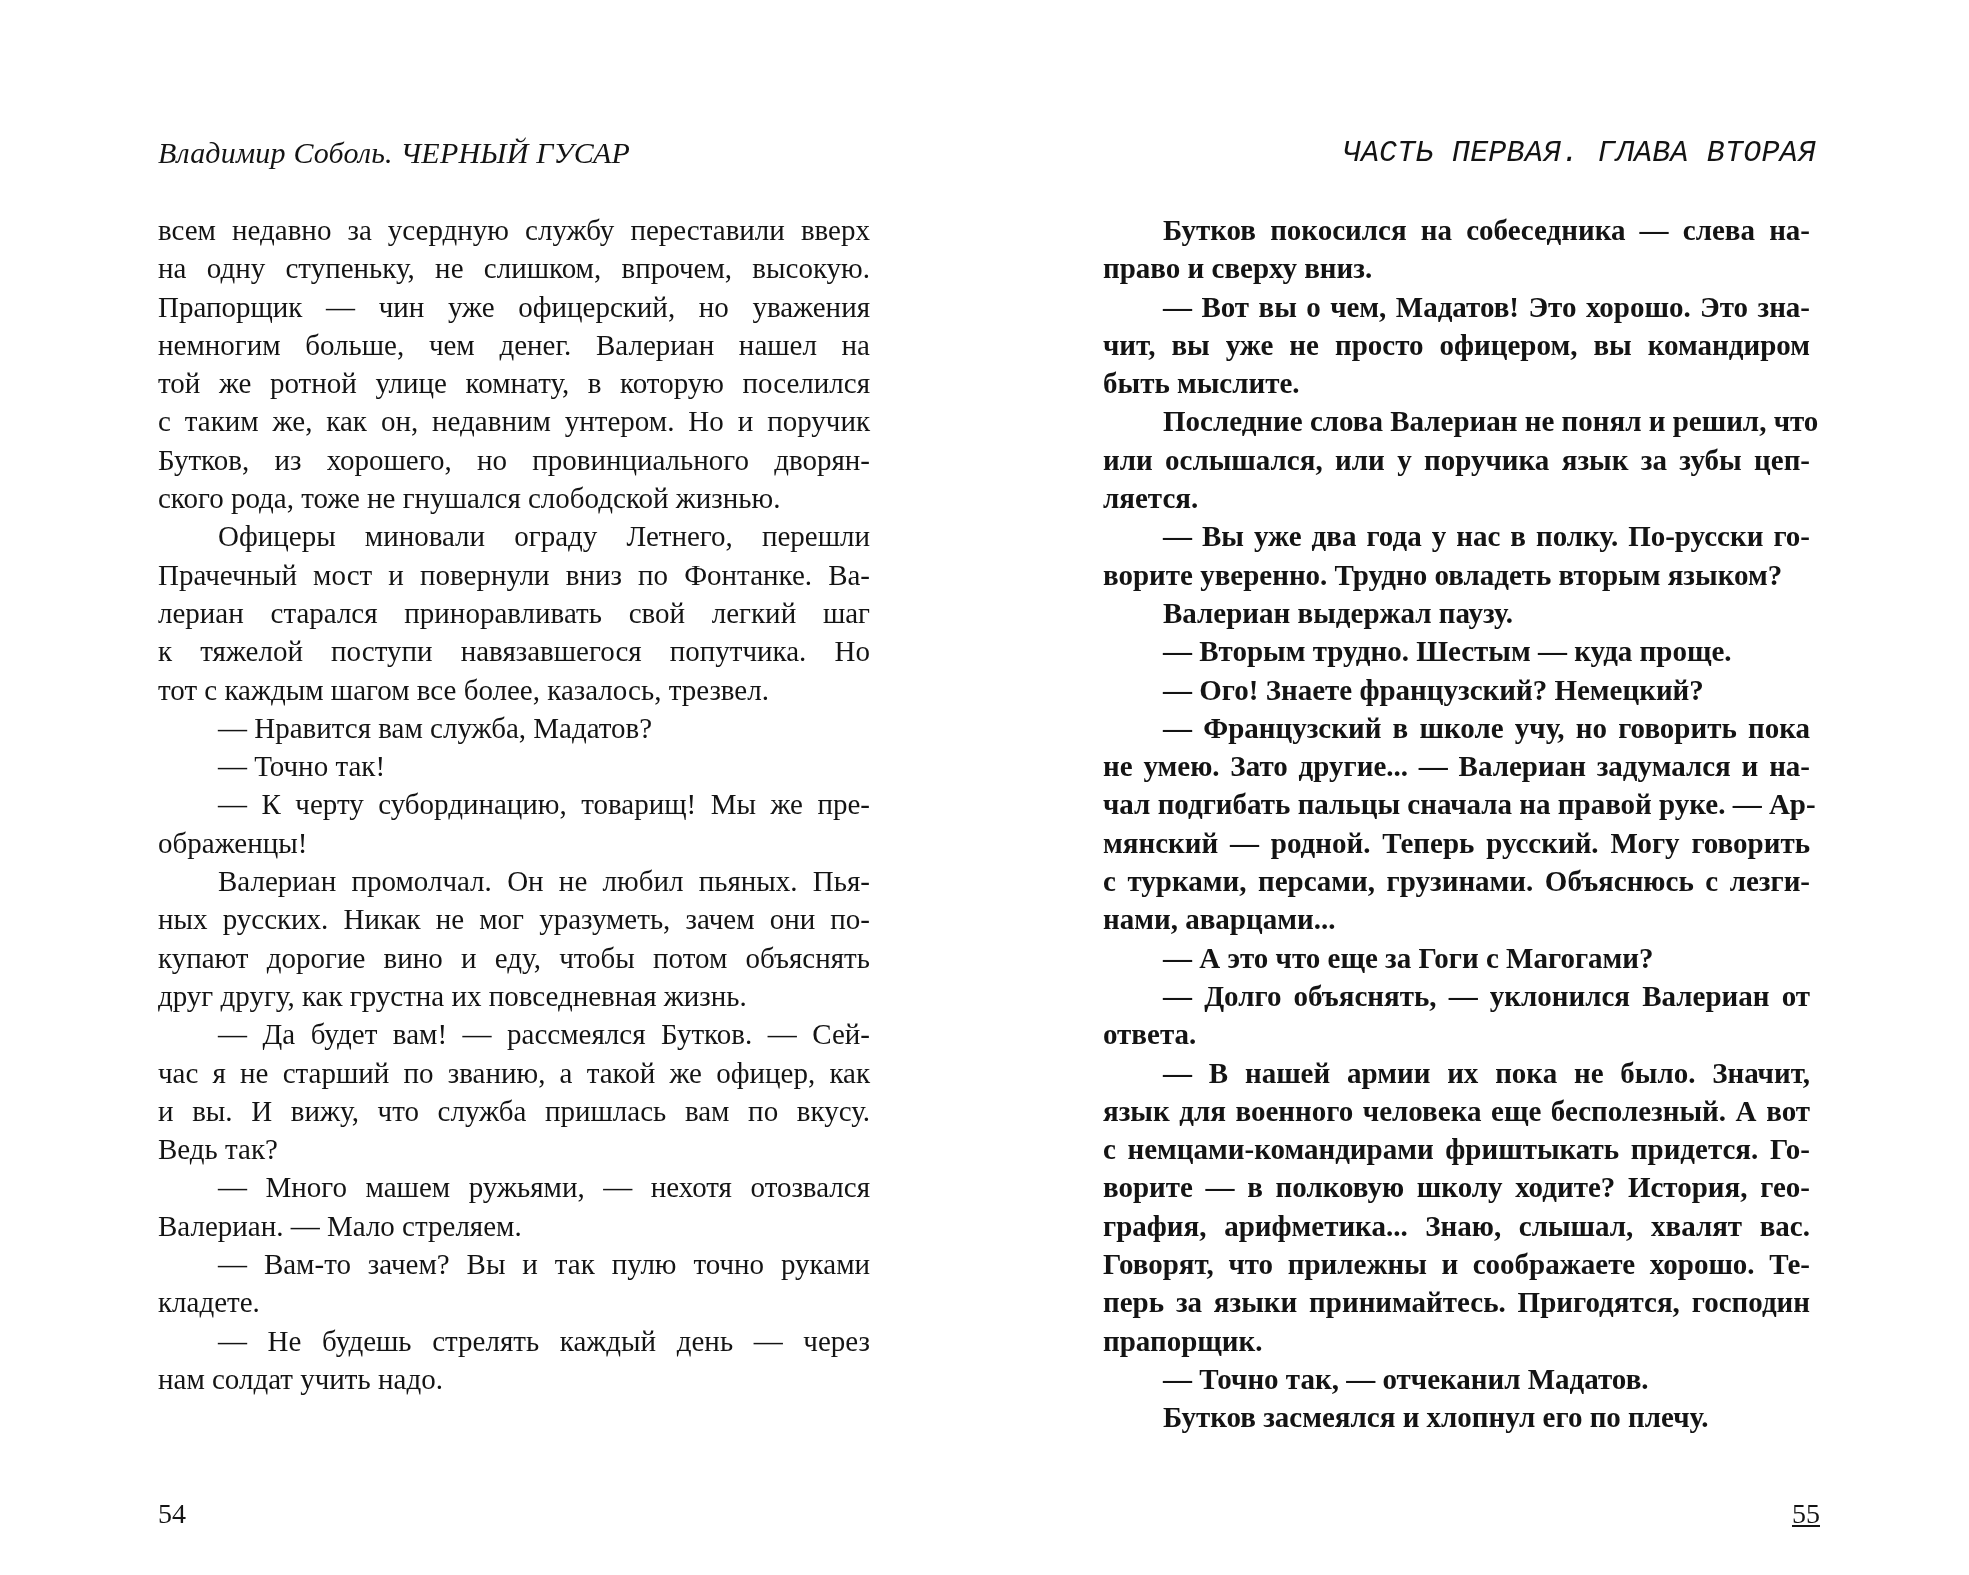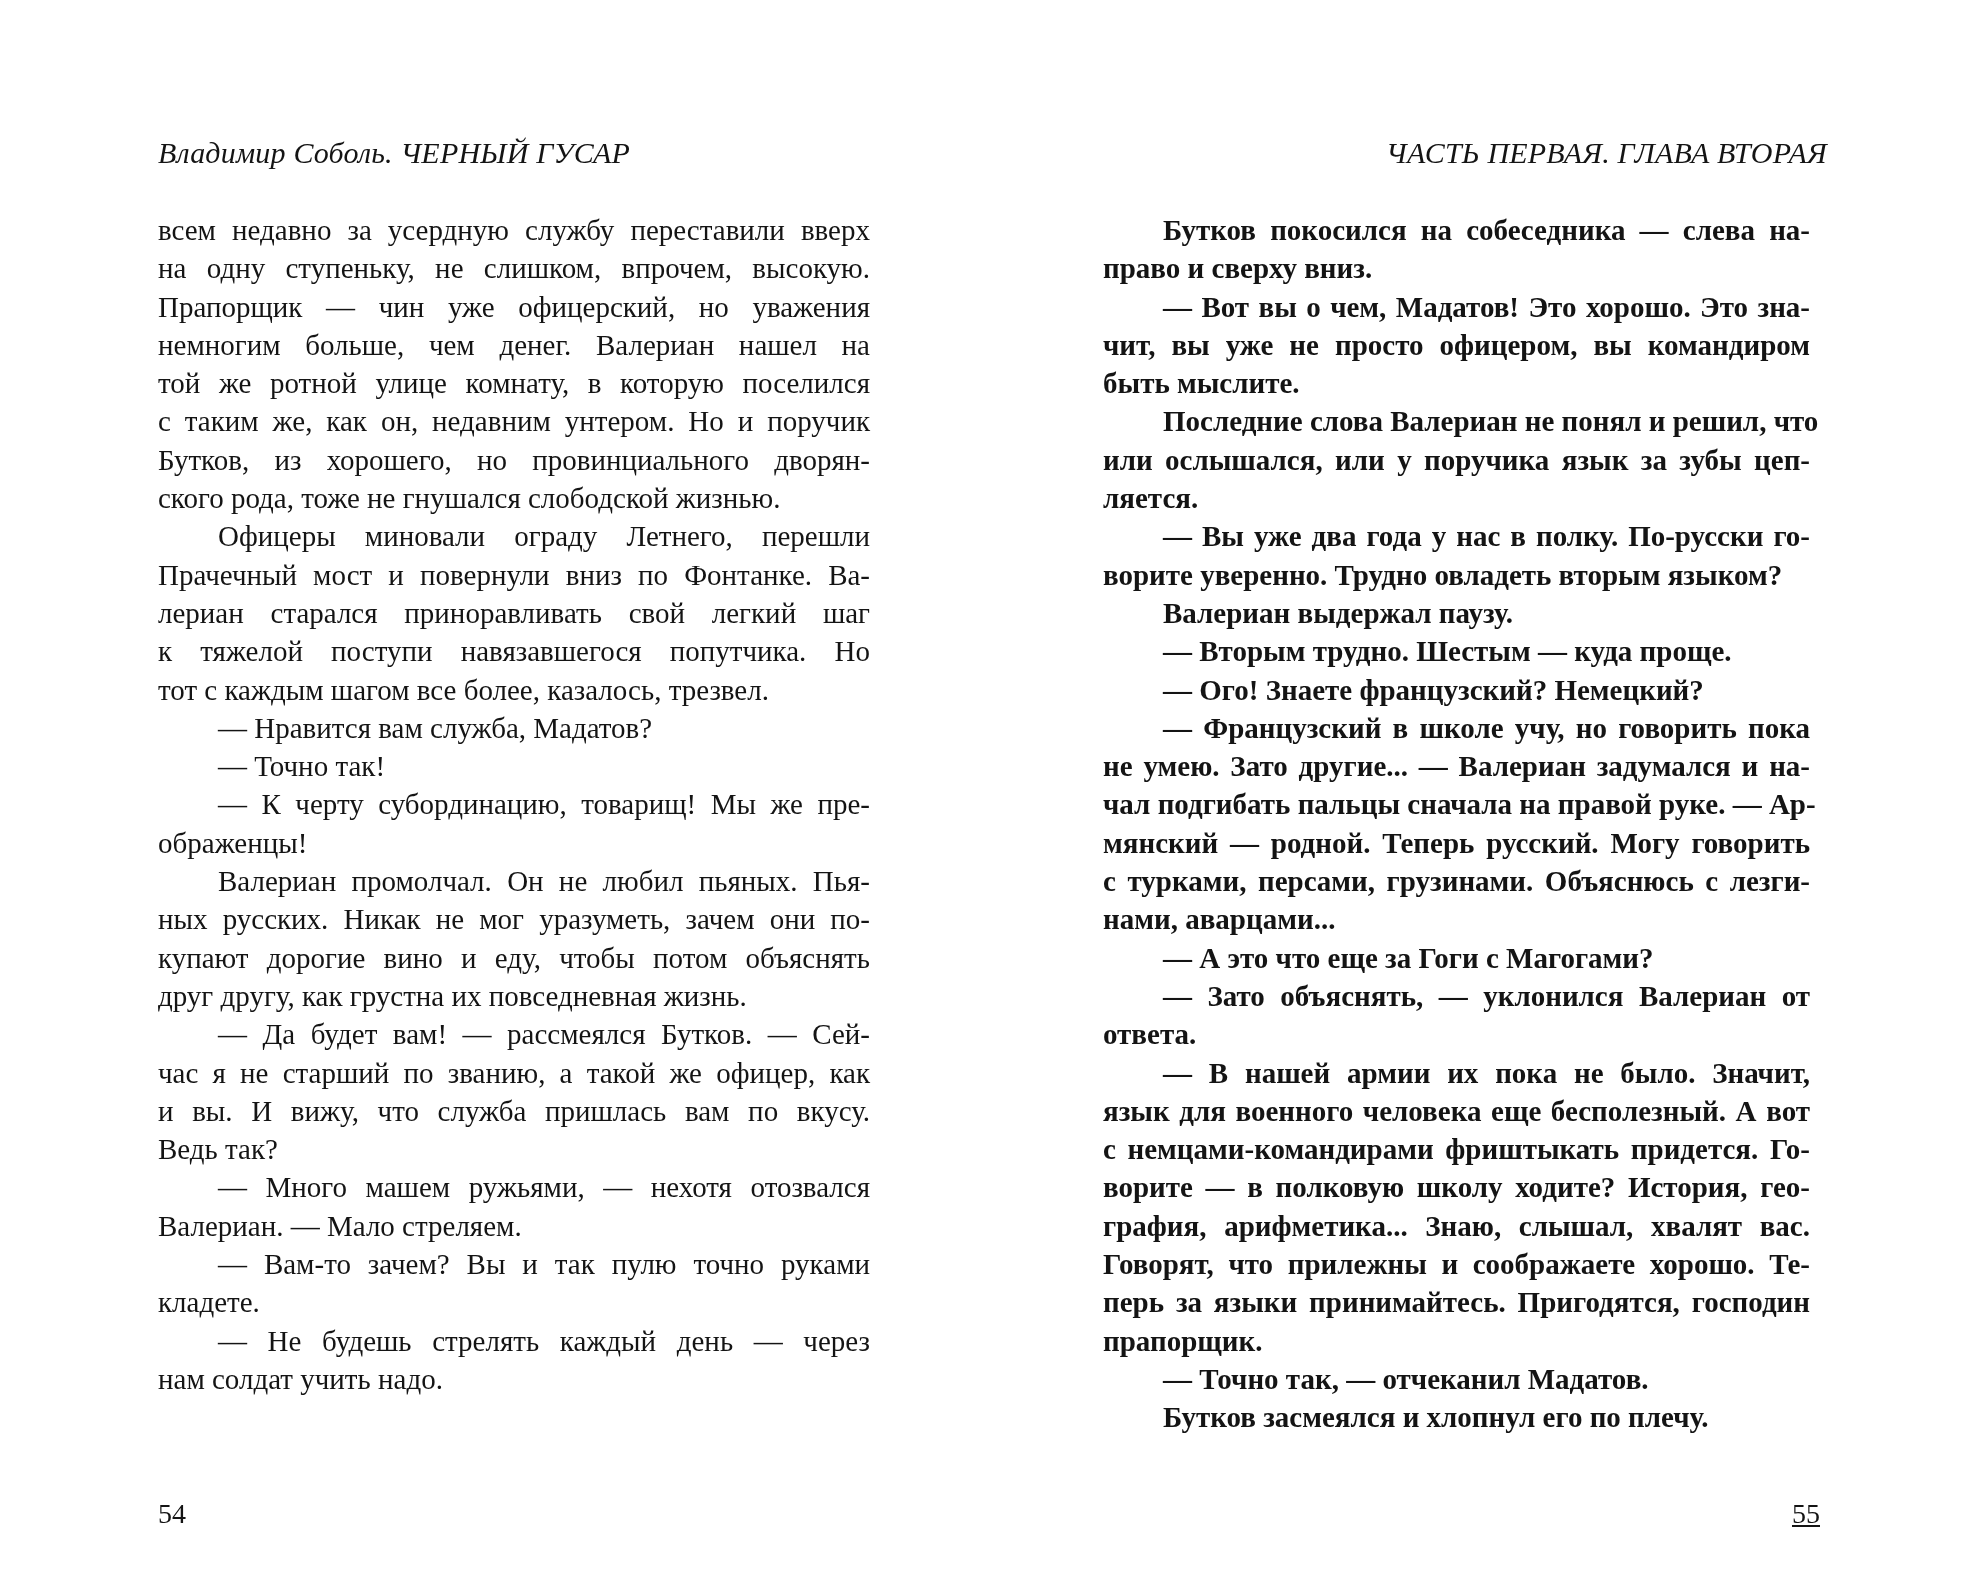--- a/index.html
+++ b/index.html
@@ -4,21 +4,21 @@
 <style>
   html, body { margin: 0; padding: 0; background: #ffffff; }
   body { width: 1969px; height: 1575px; position: relative; overflow: hidden;
          font-family: "Liberation Serif", "DejaVu Serif", serif; color: #141414; }
   .page { position: absolute; top: 0; height: 1575px; margin-top: 46px; }
   .page.left { left: 0; width: 984px; }
   .page.right { left: 984px; width: 985px; }
   .running-head { position: absolute; top: 90px; font-style: italic; font-size: 30px;
                   letter-spacing: 0.2px; white-space: nowrap; }
   .left .running-head { left: 158px; }
-  .right .running-head { right: 142px; }
+  .right .running-head { right: 153px; font-family: Liberation Mono, monospace; }
   .text-block { position: absolute; top: 165px; }
   .left .text-block { left: 158px; width: 712px; }
   .right .text-block { left: 119px; width: 707px; font-weight: bold; }
   .line { height: 38.3px; line-height: 38.3px; font-size: 29px; white-space: nowrap;
           text-align: justify; text-align-last: justify; overflow: visible; }
   .line.last { text-align-last: left; }
   .line.indent { padding-left: 60px; }
   .page-number { position: absolute; top: 1452px; font-size: 28px; }
   .left .page-number { left: 158px; }
   .right .page-number { right: 149px; text-decoration: underline; }
@@ -80,21 +80,21 @@
       <div class="line indent last">Валериан выдержал паузу.</div>
       <div class="line indent last">— Вторым трудно. Шестым — куда проще.</div>
       <div class="line indent last">— Ого! Знаете французский? Немецкий?</div>
       <div class="line indent">— Французский в школе учу, но говорить пока</div>
       <div class="line">не умею. Зато другие... — Валериан задумался и на-</div>
       <div class="line">чал подгибать пальцы сначала на правой руке. — Ар-</div>
       <div class="line">мянский — родной. Теперь русский. Могу говорить</div>
       <div class="line">с турками, персами, грузинами. Объяснюсь с лезги-</div>
       <div class="line last">нами, аварцами...</div>
       <div class="line indent last">— А это что еще за Гоги с Магогами?</div>
-      <div class="line indent">— Зато объяснять, — уклонился Валериан от</div>
+      <div class="line indent">— Долго объяснять, — уклонился Валериан от</div>
       <div class="line last">ответа.</div>
       <div class="line indent">— В нашей армии их пока не было. Значит,</div>
       <div class="line">язык для военного человека еще бесполезный. А вот</div>
       <div class="line">с немцами-командирами фриштыкать придется. Го-</div>
       <div class="line">ворите — в полковую школу ходите? История, гео-</div>
       <div class="line">графия, арифметика... Знаю, слышал, хвалят вас.</div>
       <div class="line">Говорят, что прилежны и соображаете хорошо. Те-</div>
       <div class="line">перь за языки принимайтесь. Пригодятся, господин</div>
       <div class="line last">прапорщик.</div>
       <div class="line indent last">— Точно так, — отчеканил Мадатов.</div>

